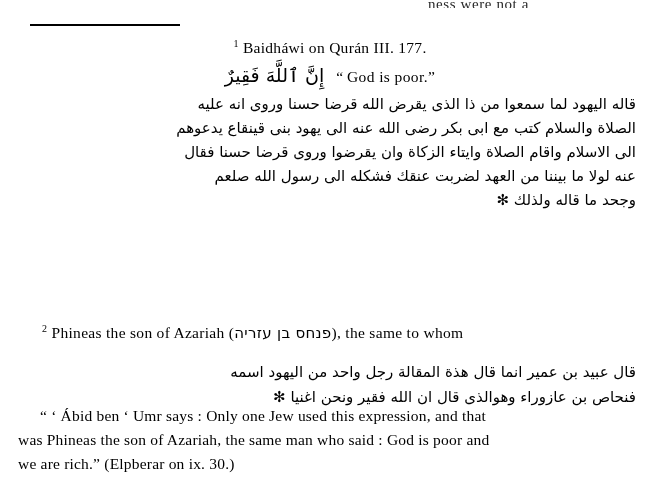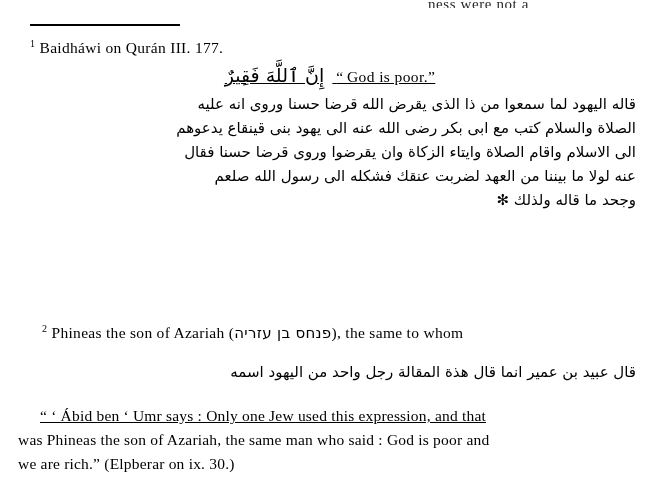--- a/index.html
+++ b/index.html
@@ -56,31 +56,31 @@
   .fn-marker {
     font-size: 10px;
     vertical-align: super;
     font-family: "Liberation Serif", serif;
   }
 
   .fn1 {
     top: 38px;
     font-size: 15.5px;
     letter-spacing: 0.3px;
+    text-align: center;
   }
 
   .quote-line {
     position: absolute;
     left: 30px;
     top: 64px;
     width: 600px;
     text-align: center;
     font-size: 15.5px;
     letter-spacing: 0.4px;
-    text-decoration: underline;
   }
   .quote-line .ar {
     font-size: 19px;
     font-family: "DejaVu Sans", sans-serif;
     direction: rtl;
     unicode-bidi: bidi-override;
     padding-right: 8px;
   }
 
   
@@ -132,21 +132,21 @@
 
   .para3 {
     position: absolute;
     left: 18px;
     top: 404px;
     width: 618px;
     font-size: 15.5px;
     line-height: 24px;
     letter-spacing: 0.2px;
   }
-  .para3 .indent { padding-left: 22px; text-decoration: underline; }
+  .para3 .indent { padding-left: 22px; }
 
   .line { display: block; }
 </style>
 </head>
 <body>
 
 <div class="page">
 
   <div class="top-cut">ness were not a</div>
 
@@ -172,20 +172,21 @@
 
   <div class="para2">
     <span class="line indent">
       <span class="fn-marker">2</span>
       <span>Phineas the son of Azariah (</span><span class="heb">פנחס בן עזריה</span><span>), the same to whom</span>
     </span>
   </div>
 
   <div class="ar-block ar-block2">
     <span class="l">قال عبيد بن عمير انما قال هذة المقالة رجل واحد من اليهود اسمه</span>
+    <span class="l">فنحاص بن عازوراء وهوالذى قال ان الله فقير ونحن اغنيا ✻</span>
   </div>
 
   <div class="para3">
     <span class="line indent">“ ‘ Ábid ben ‘ Umr says :  Only one  Jew  used this expression, and that</span>
     <span class="line">was Phineas the son of Azariah, the same man who said : God is poor and</span>
     <span class="line">we are rich.”   (Elpberar on ix. 30.)</span>
   </div>
 
 </div>
 

